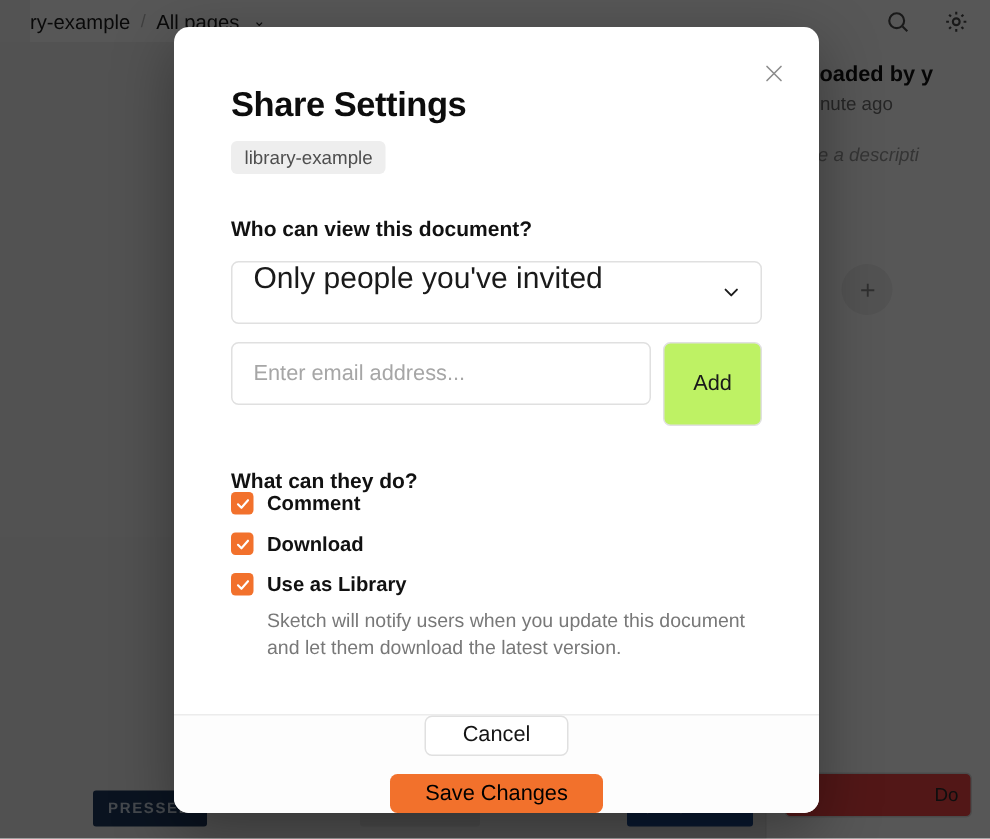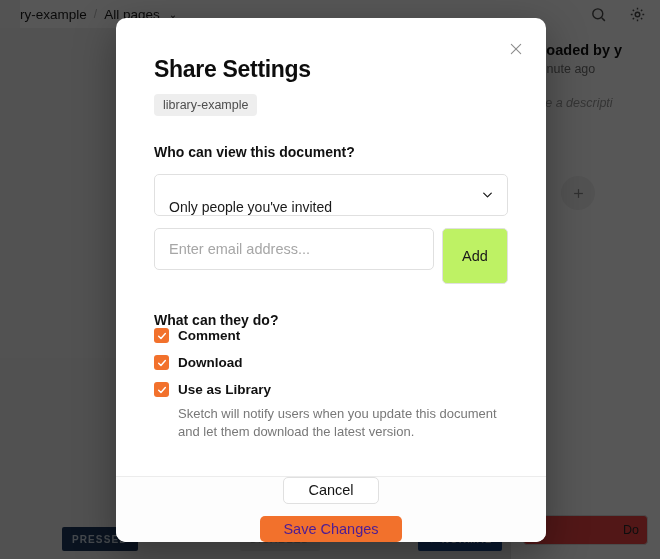--- a/index.html
+++ b/index.html
@@ -182,26 +182,26 @@
   .select-wrap {
     position: relative;
     margin-top: 14px;
   }
   .select-box {
     width: 100%;
     height: 42px;
     border: 1px solid #e0e0e0;
     border-radius: 5px;
     background: #fff;
-    font-size: 14px;
+    font-size: 20px;
     color: #1a1a1a;
     font-family: "Liberation Sans", sans-serif;
     padding: 0 36px 0 14px;
     display: flex;
-    align-items: flex-end;
+    align-items: flex-start;
     cursor: pointer;
     text-align: left;
   }
   .select-caret {
     position: absolute;
     right: 14px; top: 50%;
     transform: translateY(-50%);
     width: 13px; height: 13px;
     color: #1c1c1c;
     pointer-events: none;
@@ -288,21 +288,21 @@
     color: #141414;
     font-family: "Liberation Sans", sans-serif;
     cursor: pointer;
   }
   .btn-save {
     height: 40px;
     padding: 0 23px;
     border: none;
     border-radius: 5px;
     background: #f2712c;
-    color: #4c1d95;
+    color: #000000;
     font-size: 14.5px;
     font-family: "Liberation Sans", sans-serif;
     cursor: pointer;
   }
 </style>
 </head>
 <body>
 
 <div id="app-background">
 

